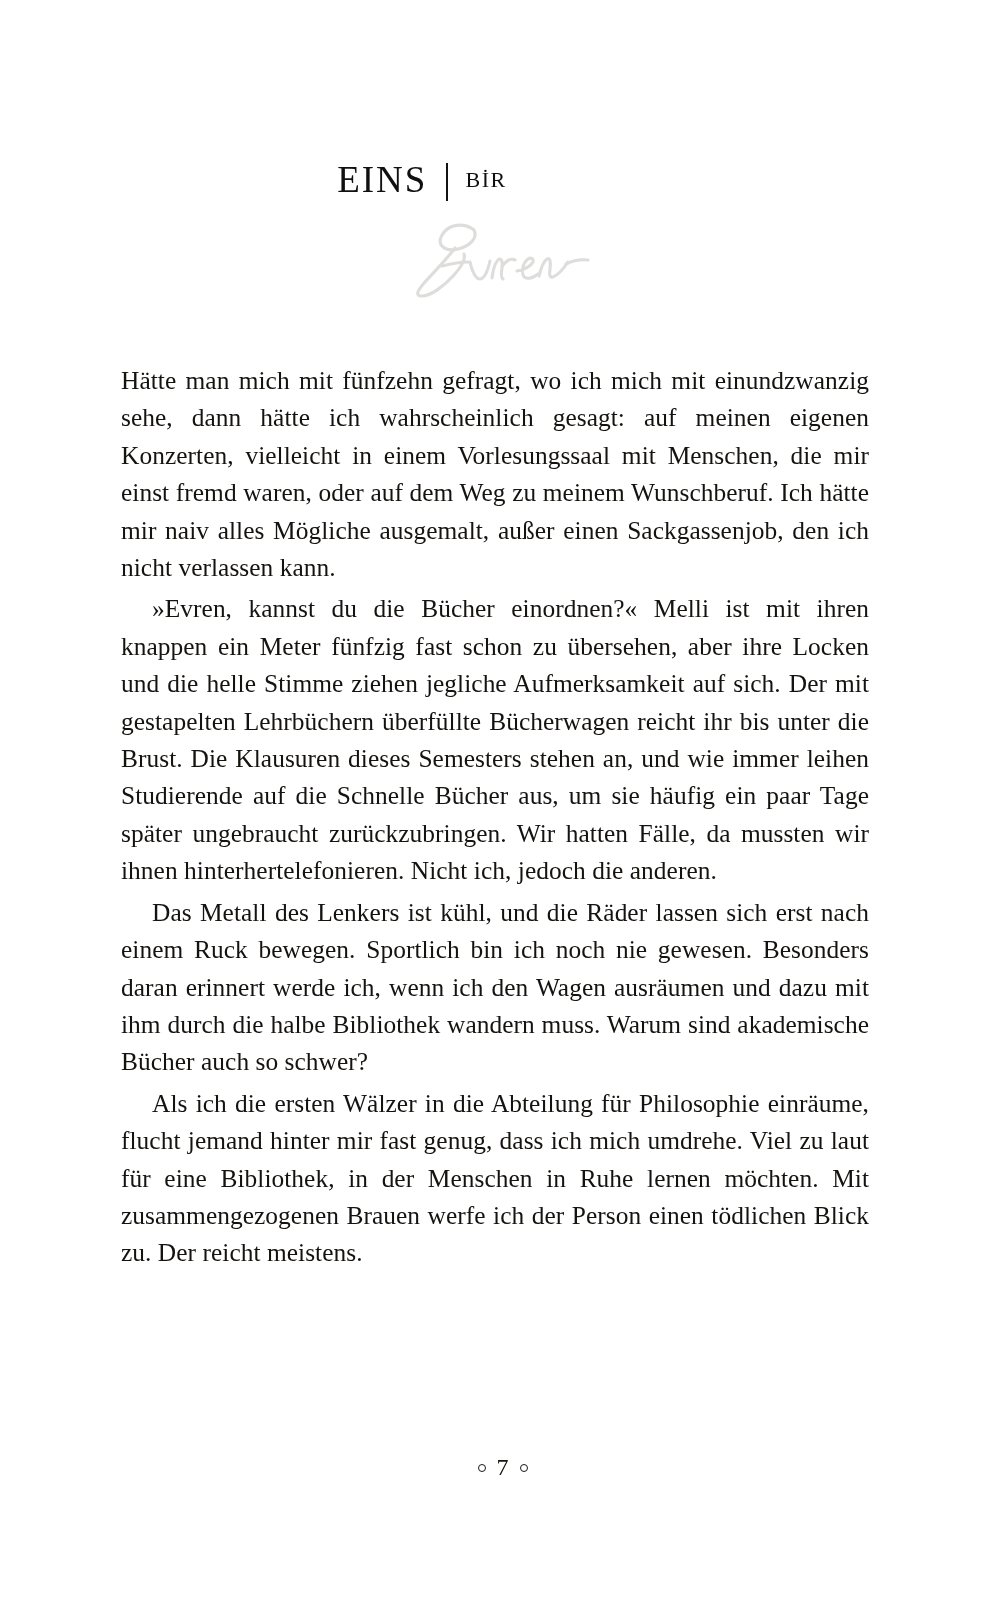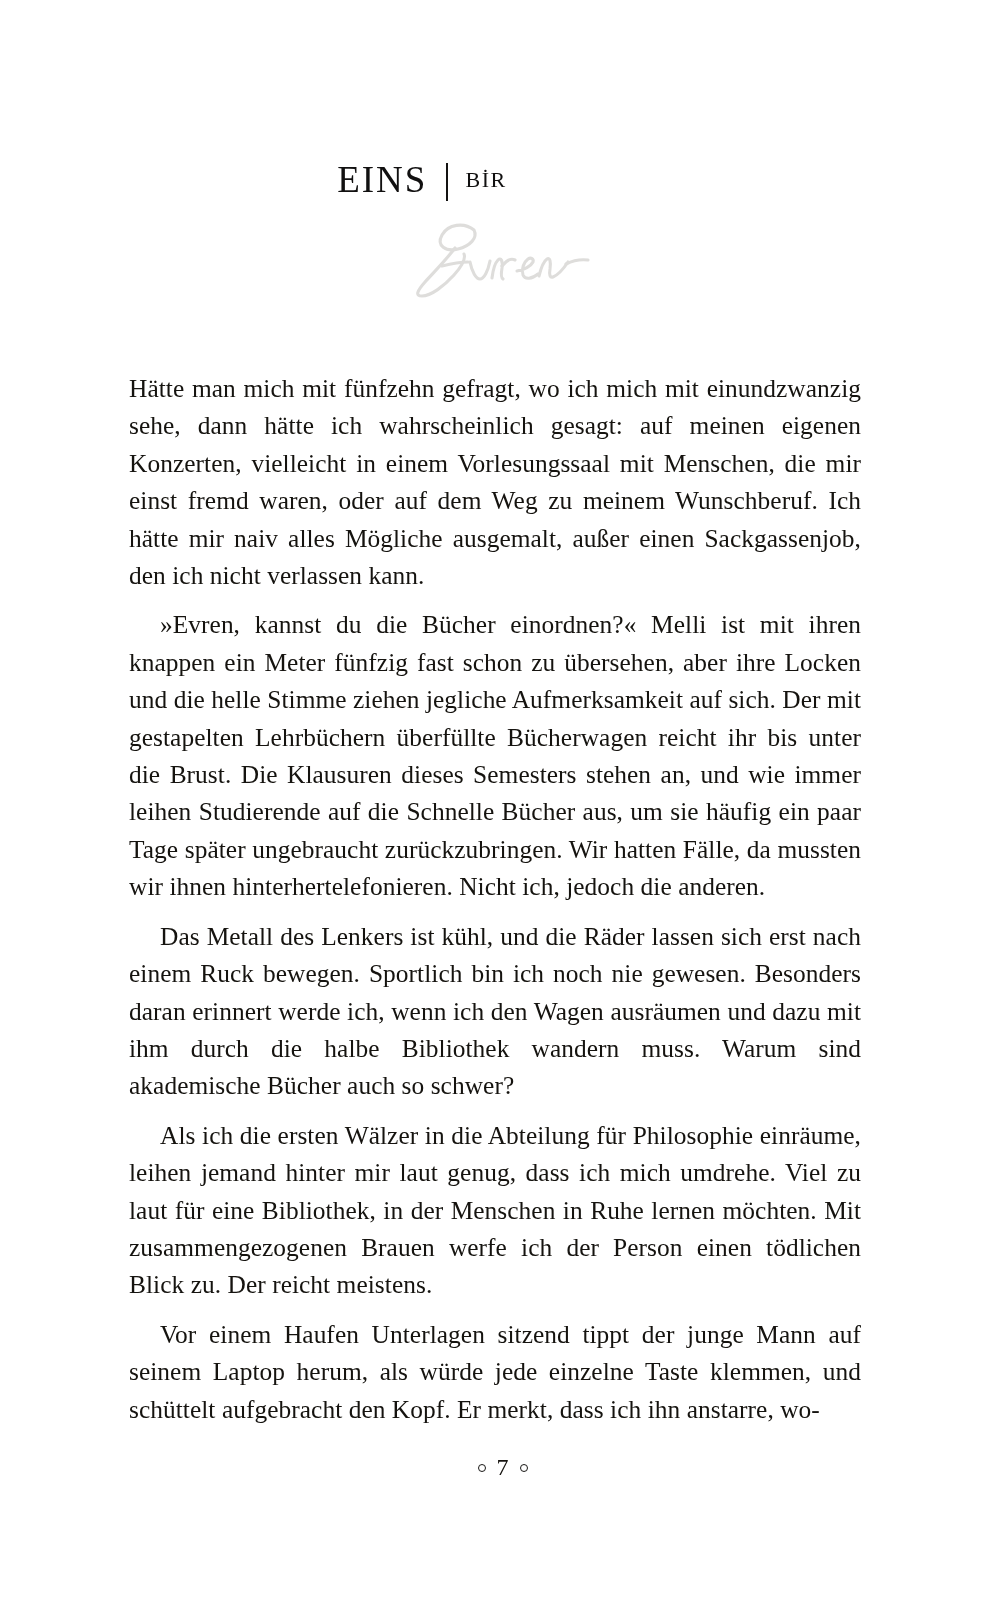--- a/index.html
+++ b/index.html
@@ -77,21 +77,21 @@
   }
 
   
   .textblock {
     position: absolute;
     left: 117px;
     top: 358px;
     width: 756px;
   }
   .textblock p {
-    margin: 12px;
+    margin: 4px;
     font-size: 25.4px;
     line-height: 37.4px;
     text-align: justify;
     text-justify: inter-word;
     hyphens: none;
     color: #15130f;
     letter-spacing: 0.05px;
   }
   .textblock p.indent {
     text-indent: 31px;
@@ -159,22 +159,21 @@
         <path d="M141 60 C143 52, 146 45, 149 43 C152 41, 153 46, 152 53 C151 59, 152 62, 155 61 C160 59, 166 52, 170 46"></path>
         <path d="M168 48 C174 45, 182 43, 190 44"></path>
       </g>
     </svg>
   </div>
 
   <div class="textblock">
     <p>Hätte man mich mit fünfzehn gefragt, wo ich mich mit einundzwanzig sehe, dann hätte ich wahrscheinlich gesagt: auf meinen eigenen Konzerten, vielleicht in einem Vorlesungssaal mit Menschen, die mir einst fremd waren, oder auf dem Weg zu meinem Wunschberuf. Ich hätte mir naiv alles Mögliche ausgemalt, außer einen Sackgassenjob, den ich nicht verlassen kann.</p>
     <p class="indent">»Evren, kannst du die Bücher einordnen?« Melli ist mit ihren knappen ein Meter fünfzig fast schon zu übersehen, aber ihre Locken und die helle Stimme ziehen jegliche Aufmerksamkeit auf sich. Der mit gestapelten Lehrbüchern überfüllte Bücherwagen reicht ihr bis unter die Brust. Die Klausuren dieses Semesters stehen an, und wie immer leihen Studierende auf die Schnelle Bücher aus, um sie häufig ein paar Tage später ungebraucht zurückzubringen. Wir hatten Fälle, da mussten wir ihnen hinterhertelefonieren. Nicht ich, jedoch die anderen.</p>
     <p class="indent">Das Metall des Lenkers ist kühl, und die Räder lassen sich erst nach einem Ruck bewegen. Sportlich bin ich noch nie gewesen. Besonders daran erinnert werde ich, wenn ich den Wagen ausräumen und dazu mit ihm durch die halbe Bibliothek wandern muss. Warum sind akademische Bücher auch so schwer?</p>
-    <p class="indent">Als ich die ersten Wälzer in die Abteilung für Philosophie einräume, leihen jemand hinter mir laut genug, dass ich mich umdrehe. Viel zu laut für eine Bibliothek, in der Menschen in Ruhe lernen möchten. Mit zusammengezogenen Brauen werfe ich der Person einen tödlichen Blick zu. Der reicht meistens.</p>
-    <p class="indent">Vor einem Haufen Unterlagen sitzend tippt der junge Mann auf seinem Laptop herum, als würde jede einzelne Taste klemmen, und schüttelt aufgebracht den Kopf. Er merkt, dass ich ihn anstarre, wo-</p>
+    <p class="indent">Als ich die ersten Wälzer in die Abteilung für Philosophie einräume, flucht jemand hinter mir fast genug, dass ich mich umdrehe. Viel zu laut für eine Bibliothek, in der Menschen in Ruhe lernen möchten. Mit zusammengezogenen Brauen werfe ich der Person einen tödlichen Blick zu. Der reicht meistens.</p>
   </div>
 
   <div class="folio">
     <div class="folio-inner">
       <span class="folio-dot"></span>
       <span class="folio-num">7</span>
       <span class="folio-dot"></span>
     </div>
   </div>
 

